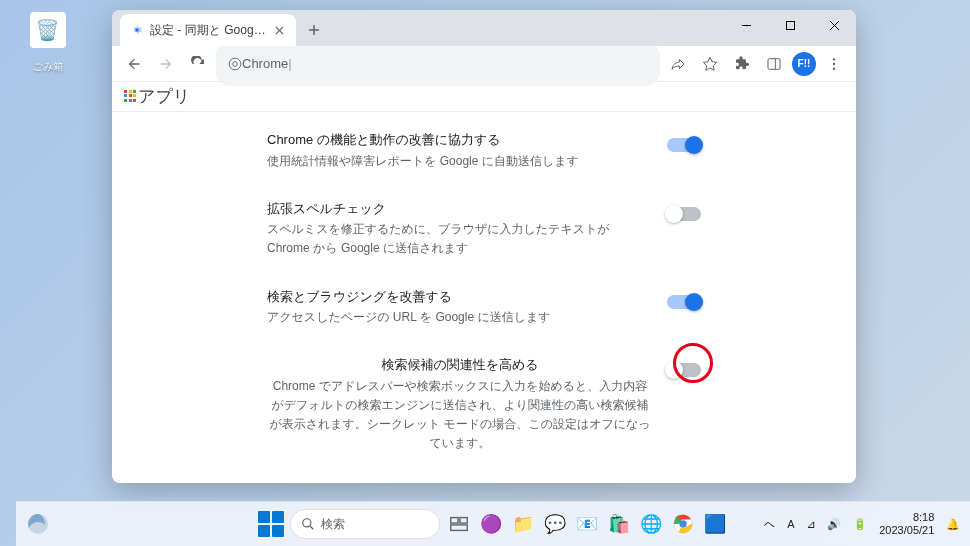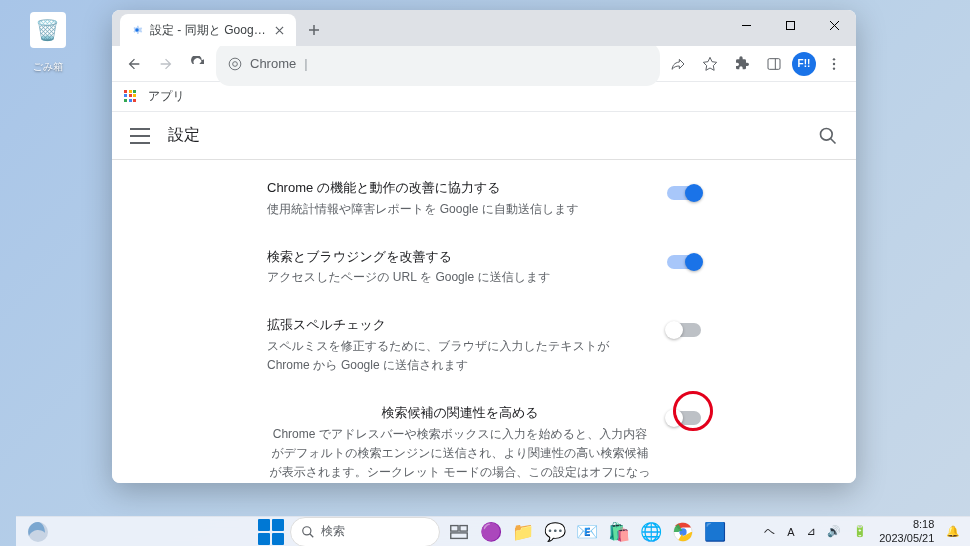--- a/index.html
+++ b/index.html
@@ -21,27 +21,27 @@
 .tab .x{width:14px;height:14px;display:flex;align-items:center;justify-content:center;color:#5f6368;cursor:pointer}
 .newtab{width:28px;height:28px;display:flex;align-items:center;justify-content:center;color:#5f6368;margin-left:4px;cursor:pointer;margin-bottom:2px}
 .wincontrols{position:absolute;right:0;top:0;height:30px;display:flex}
 .wincontrols div{width:44px;display:flex;align-items:center;justify-content:center;color:#3c4043;cursor:pointer}
 .wincontrols svg{width:11px;height:11px}
 
 
 .toolbar{height:36px;background:#fff;display:flex;align-items:center;padding:0 8px;gap:4px;border-bottom:1px solid #e8eaed}
 .tbtn{width:28px;height:28px;display:flex;align-items:center;justify-content:center;border-radius:50%;color:#5f6368;cursor:pointer}
 .tbtn.disabled{color:#bdc1c6;cursor:default}
-.omnibox{flex:1;height:44px;background:#f1f3f4;border-radius:14px;display:flex;align-items:center;padding:13px 12px;gap:8px;font-size:13px;color:#5f6368}
+.omnibox{flex:1;height:44px;background:#f1f3f4;border-radius:14px;display:flex;align-items:center;padding:13px 12px;font-size:13px;color:#5f6368}
 .omnibox .lock{width:14px;height:14px}
 .omnibox .sep{color:#9aa0a6}
 .avatar{width:24px;height:24px;border-radius:50%;background:#1a73e8;color:#fff;display:flex;align-items:center;justify-content:center;font-size:10px;font-weight:600}
 
 
-.bookmarks{height:30px;display:flex;align-items:center;padding:0 12px;gap:10px;font-size:12px;color:#3c4043;border-bottom:1px solid #e8eaed}
+.bookmarks{height:30px;display:flex;align-items:center;padding:0 12px;gap:0;font-size:17px;color:#3c4043;border-bottom:1px solid #e8eaed}
 .appsico{width:14px;height:14px;display:grid;grid-template-columns:repeat(3,3px);grid-template-rows:repeat(3,3px);gap:1.5px}
 .appsico i{background:#ea4335}
 .appsico i:nth-child(2){background:#fbbc04}.appsico i:nth-child(3){background:#34a853}
 .appsico i:nth-child(4){background:#4285f4}.appsico i:nth-child(5){background:#ea4335}.appsico i:nth-child(6){background:#fbbc04}
 .appsico i:nth-child(7){background:#34a853}.appsico i:nth-child(8){background:#4285f4}.appsico i:nth-child(9){background:#ea4335}
 
 
 .settings-hdr{height:48px;display:flex;align-items:center;padding:0 18px;border-bottom:1px solid #e0e0e0}
 .hamburger{width:20px;height:16px;display:flex;flex-direction:column;justify-content:space-between;cursor:pointer;margin-right:18px}
 .hamburger span{height:2px;background:#5f6368}
@@ -61,21 +61,21 @@
 .toggle.on .knob{right:-2px;background:#1a73e8}
 .toggle.off{background:#bdc1c6}
 .toggle.off .knob{left:-2px;background:#fff}
 .circle{position:absolute;width:40px;height:40px;border:3px solid #e3001b;border-radius:50%;pointer-events:none}
 
 
 .content::-webkit-scrollbar{width:12px}
 .content::-webkit-scrollbar-thumb{background:#dadce0;border-radius:6px}
 
 
-.taskbar{position:absolute;bottom:0;left:16px;right:0;height:30px;background:rgba(243,246,252,.85);backdrop-filter:blur(10px);display:flex;align-items:center;border-top:1px solid rgba(0,0,0,.05)}
+.taskbar{position:absolute;bottom:0;left:16px;right:0;height:45px;background:rgba(243,246,252,.85);backdrop-filter:blur(10px);display:flex;align-items:center;border-top:1px solid rgba(0,0,0,.05)}
 .tb-center{position:absolute;left:50%;transform:translateX(-50%);display:flex;align-items:center;gap:6px}
 .tb-ico{width:26px;height:26px;display:flex;align-items:center;justify-content:center;cursor:pointer;border-radius:4px}
 .tb-ico svg,.tb-ico span{width:22px;height:22px}
 .searchbox{height:30px;width:150px;background:#fff;border-radius:15px;display:flex;align-items:center;padding:0 10px;gap:6px;font-size:12px;color:#5f6368;border:1px solid #ddd}
 .start{width:26px;height:26px;display:grid;grid-template-columns:1fr 1fr;grid-template-rows:1fr 1fr;gap:2px}
 .start i{border-radius:1px;background:#0078d4}
 .tb-right{position:absolute;right:10px;display:flex;align-items:center;gap:12px;font-size:11px;color:#202124}
 .clock{text-align:right;line-height:1.2}
 .edge-ico{position:absolute;left:10px;width:24px;height:24px}
 
@@ -192,59 +192,47 @@
         <i></i>
         <i></i>
         <i></i>
         <i></i>
         <i></i>
         <i></i>
       </div>
     <span>アプリ</span>
   </div>
 
-  <div class="settings-hdr">
-    <div class="hamburger">
-        <span></span>
-        <span></span>
-        <span></span>
-      </div>
-    <div class="settings-title">設定</div>
-    <svg class="search-right" viewBox="0 0 24 24">
-        <circle cx="10" cy="10" r="7" fill="none" stroke="#5f6368" stroke-width="2"></circle>
-        <line x1="15" y1="15" x2="21" y2="21" stroke="#5f6368" stroke-width="2"></line>
-      </svg>
-  </div>
 
   <div class="content">
     <div class="card" id="rows-host">
         <div class="row" style="position: relative; gap: 8px;">
           <div class="txt">
             <div class="h">Chrome の機能と動作の改善に協力する</div>
             <div class="d">使用統計情報や障害レポートを Google に自動送信します</div>
           </div>
           <div class="toggle on">
             <div class="knob"></div>
           </div>
         </div>
         <div class="row" style="position: relative;">
           <div class="txt">
+            <div class="h">拡張スペルチェック</div>
+            <div class="d">スペルミスを修正するために、ブラウザに入力したテキストが Chrome から Google に送信されます</div>
+          </div>
+          <div class="toggle off">
+            <div class="knob"></div>
+          </div>
+        </div>
+        <div class="row" style="position: relative;">
+          <div class="txt">
             <div class="h">検索とブラウジングを改善する</div>
             <div class="d">アクセスしたページの URL を Google に送信します</div>
           </div>
           <div class="toggle on">
-            <div class="knob"></div>
-          </div>
-        </div>
-        <div class="row" style="position: relative;">
-          <div class="txt">
-            <div class="h">拡張スペルチェック</div>
-            <div class="d">スペルミスを修正するために、ブラウザに入力したテキストが Chrome から Google に送信されます</div>
-          </div>
-          <div class="toggle off">
             <div class="knob"></div>
           </div>
         </div>
         <div class="row" style="position: relative; text-align: center;">
           <div class="txt">
             <div class="h">検索候補の関連性を高める</div>
             <div class="d">Chrome でアドレスバーや検索ボックスに入力を始めると、入力内容がデフォルトの検索エンジンに送信され、より関連性の高い検索候補が表示されます。シークレット モードの場合、この設定はオフになっています。</div>
           </div>
           <div class="toggle off">
             <div class="knob"></div>

